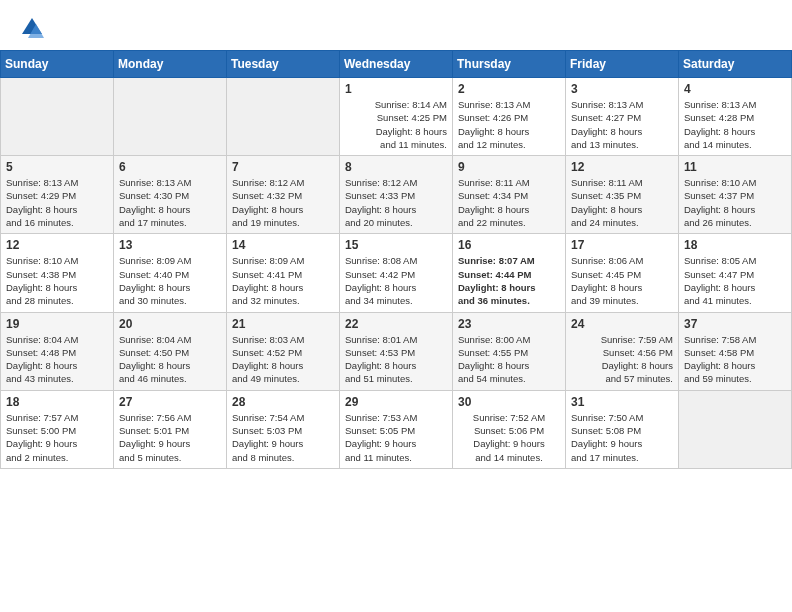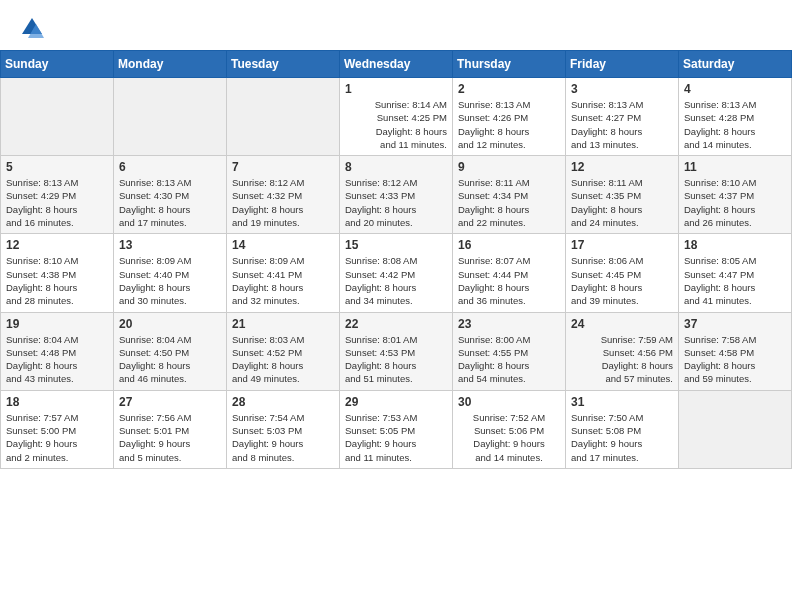--- a/index.html
+++ b/index.html
@@ -246,21 +246,21 @@
           </td>
           <td>
             <span class="day-number">15</span>
             <div class="day-info" style="white-space: pre-line;">Sunrise: 8:08 AM
 Sunset: 4:42 PM
 Daylight: 8 hours
 and 34 minutes.</div>
           </td>
           <td>
             <span class="day-number">16</span>
-            <div class="day-info" style="white-space: pre-line;">Sunrise: 8:07 AM
+            <div class="day-info" style="white-space: pre-line; font-weight: bold;">Sunrise: 8:07 AM
 Sunset: 4:44 PM
 Daylight: 8 hours
 and 36 minutes.</div>
           </td>
           <td>
             <span class="day-number">17</span>
             <div class="day-info" style="white-space: pre-line;">Sunrise: 8:06 AM
 Sunset: 4:45 PM
 Daylight: 8 hours
 and 39 minutes.</div>

